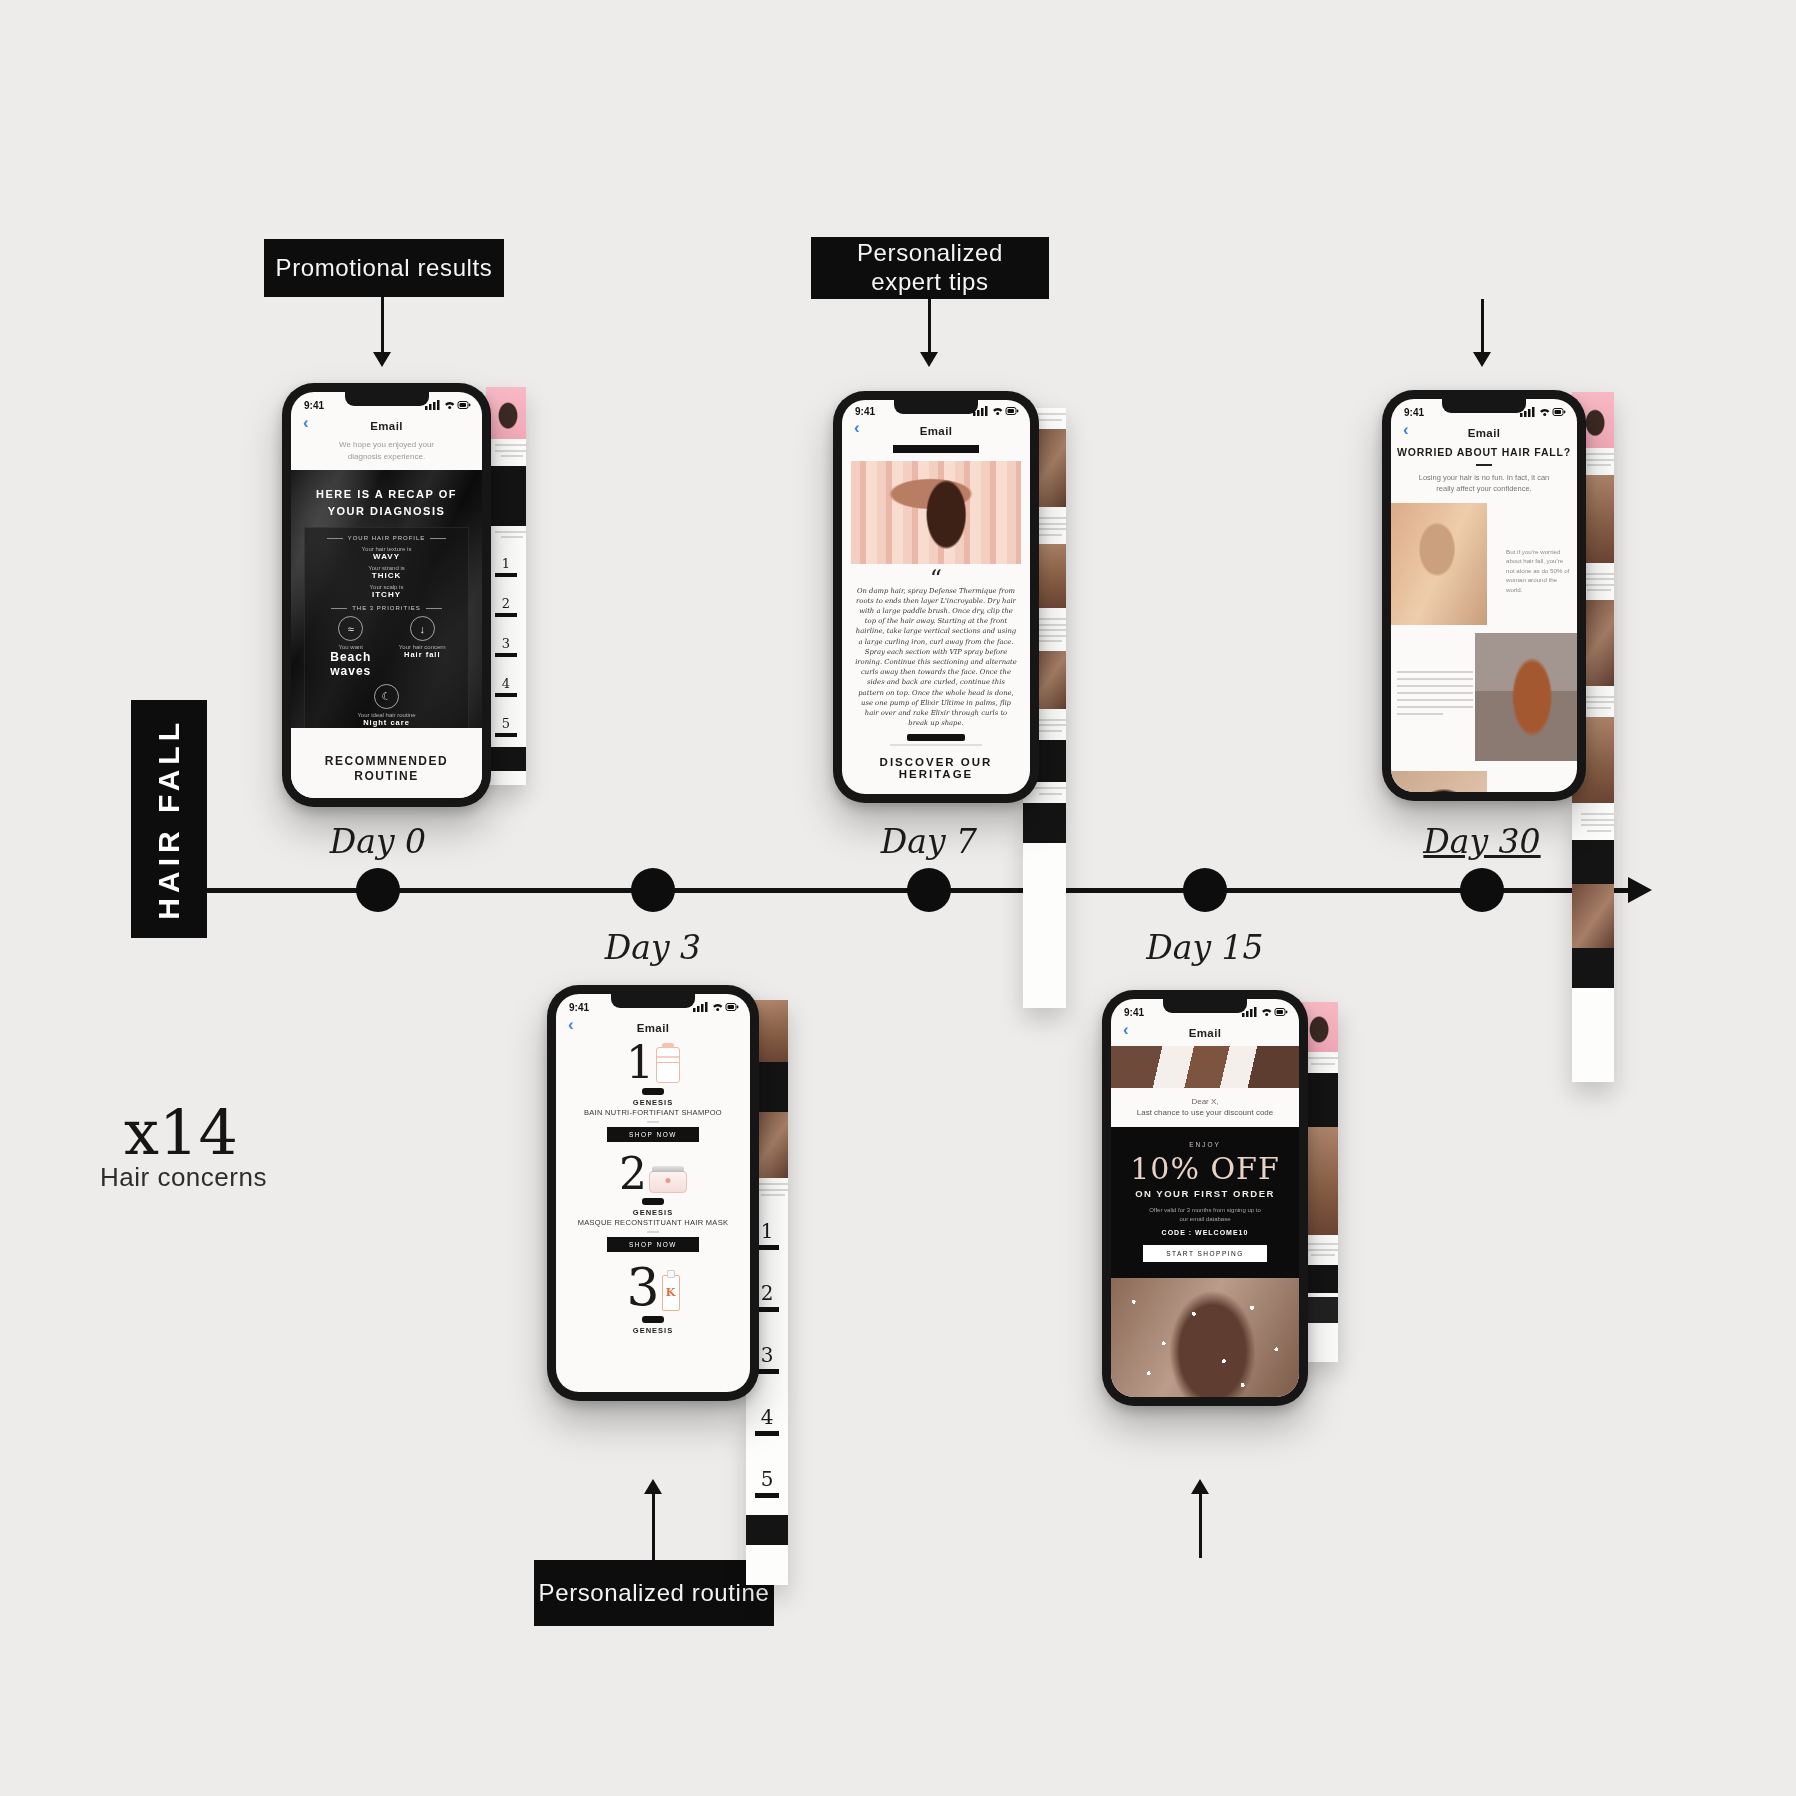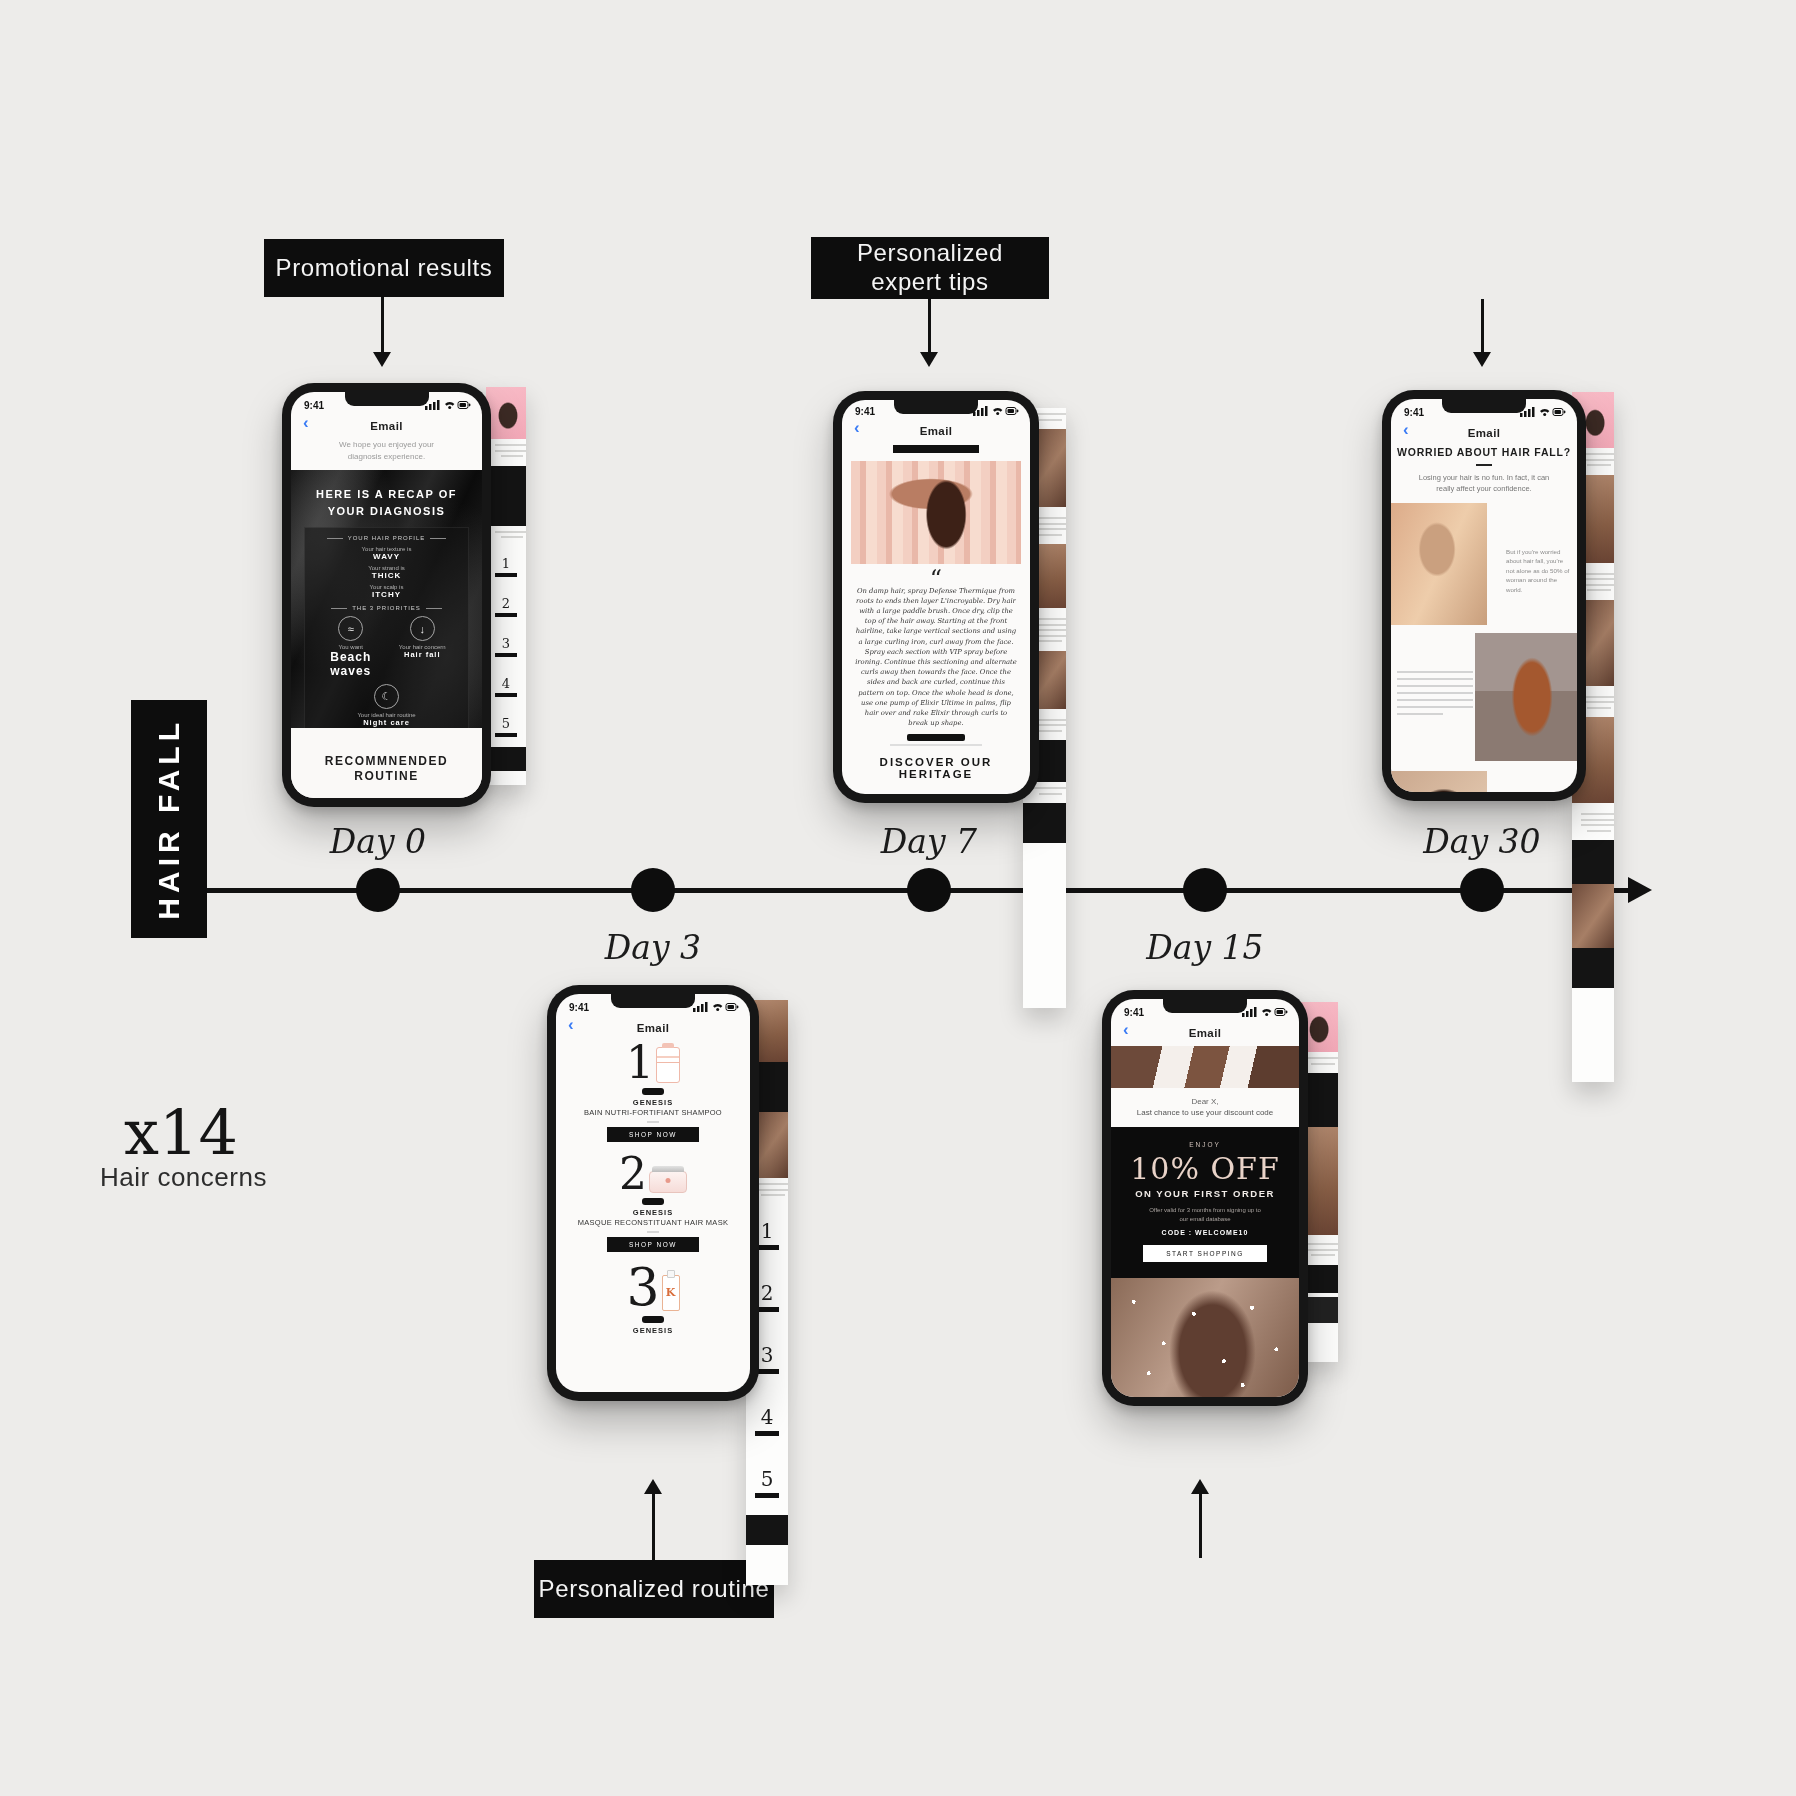--- a/index.html
+++ b/index.html
@@ -153,41 +153,41 @@
 
   <div class="ann" style="left:811px;top:237px;width:238px;height:62px;">
     <span style="width:160px;">Personalized expert tips</span>
   </div>
   <div class="arr-v" style="left:928px;top:299px;height:56px;"></div>
   <div class="arr-head-down" style="left:920px;top:352px;"></div>
 
   <div class="arr-v" style="left:1481px;top:299px;height:56px;"></div>
   <div class="arr-head-down" style="left:1473px;top:352px;"></div>
 
-  <div class="ann" style="left:534px;top:1560px;width:240px;height:58px;">
+  <div class="ann" style="left:534px;top:1560px;width:240px;height:66px;">
     <span>Personalized routine</span>
   </div>
   <div class="arr-v" style="left:652px;top:1492px;height:68px;"></div>
   <div class="arr-head-up" style="left:644px;top:1479px;"></div>
 
   <div class="arr-v" style="left:1199px;top:1492px;height:66px;"></div>
   <div class="arr-head-up" style="left:1191px;top:1479px;"></div>
 
   <div class="tl-line"></div>
   <div class="tl-arrow"></div>
   <div class="tl-dot" style="left:356px;"></div>
   <div class="tl-dot" style="left:631px;"></div>
   <div class="tl-dot" style="left:907px;"></div>
   <div class="tl-dot" style="left:1183px;"></div>
   <div class="tl-dot" style="left:1460px;"></div>
   <div class="day" style="left:298px;top:822px;">Day 0</div>
   <div class="day" style="left:573px;top:928px;">Day 3</div>
   <div class="day" style="left:849px;top:822px;">Day 7</div>
   <div class="day" style="left:1125px;top:928px;">Day 15</div>
-  <div class="day" style="left:1402px;top:822px;">Day 30</div>
+  <div class="day" style="left:1402px;top:822px;text-decoration:underline;">Day 30</div>
 
   <div class="cat-bar">
     <span>HAIR FALL</span>
   </div>
   <div class="mult">x14</div>
   <div class="mult-cap">Hair concerns</div>
 
   <div class="strip" style="left:486px;top:387px;width:40px;height:398px;">
     <div class="sb sb-pink" style="height:52px;"></div>
     <div class="sb sb-lines">

